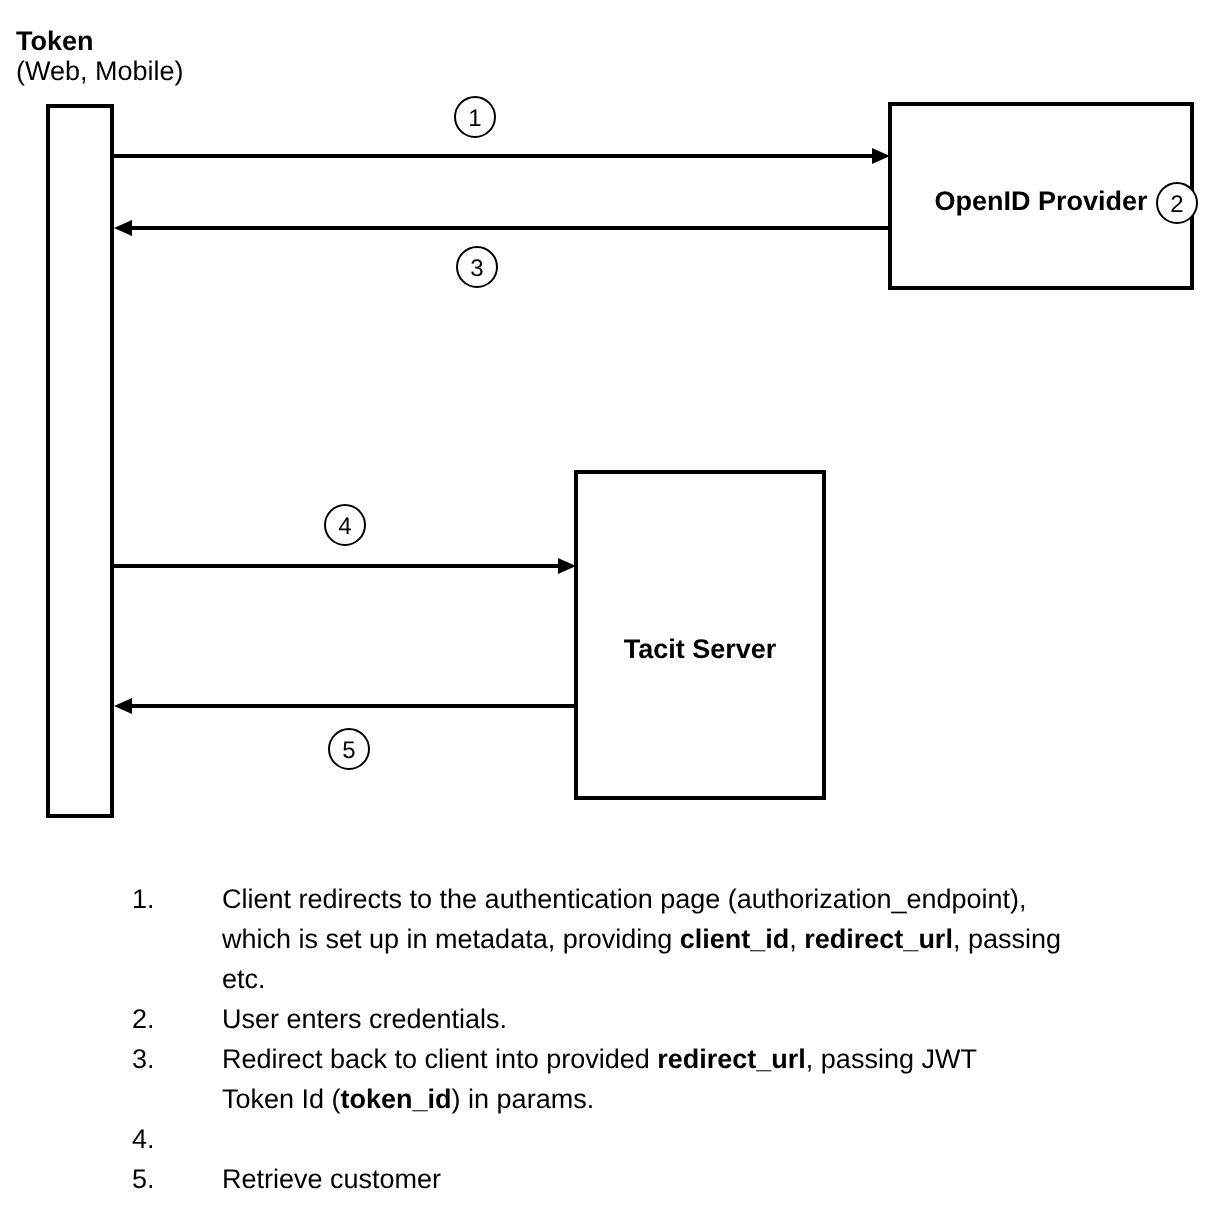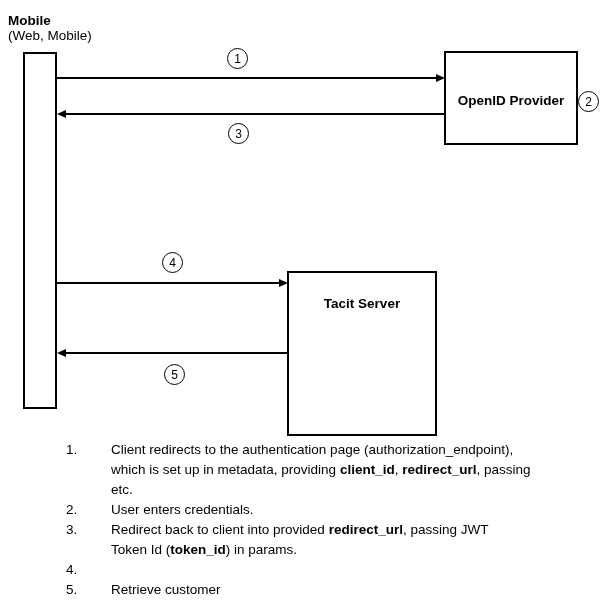--- a/index.html
+++ b/index.html
@@ -43,31 +43,30 @@
     border: 2px solid #000000;
     box-sizing: border-box;
     background: #ffffff;
     font-weight: bold;
     font-size: 13.5px;
     text-align: center;
   }
   .node-openid {
     left: 444px;
     top: 51px;
-    width: 134px;
+    width: 153px;
     height: 94px;
     padding-top: 40px;
   }
   .node-tacit {
     left: 287px;
     top: 235px;
-    width: 150px;
+    width: 126px;
     height: 165px;
-    padding-top: 23px;
-    margin-top: 36px;
+    padding-top: 80px;
   }
 
   
   .msg-line {
     position: absolute;
     height: 0;
     border-top: 2px solid #000000;
   }
   .arrowhead {
     position: absolute;
@@ -137,21 +136,21 @@
   .note-text { }
   .note-line { white-space: nowrap; margin-left: 24px; }
   .note-line b { font-weight: bold; }
 </style>
 </head>
 <body>
 
 <div id="canvas">
 
   <div class="actor-header">
-    <div class="title">Mobile</div>
+    <div class="title">Token</div>
     <div class="subtitle">(Web, Mobile)</div>
   </div>
 
   <div class="lifeline"></div>
 
   <div class="node node-openid">
     <span>OpenID Provider</span>
   </div>
 
   <div class="node node-tacit">

